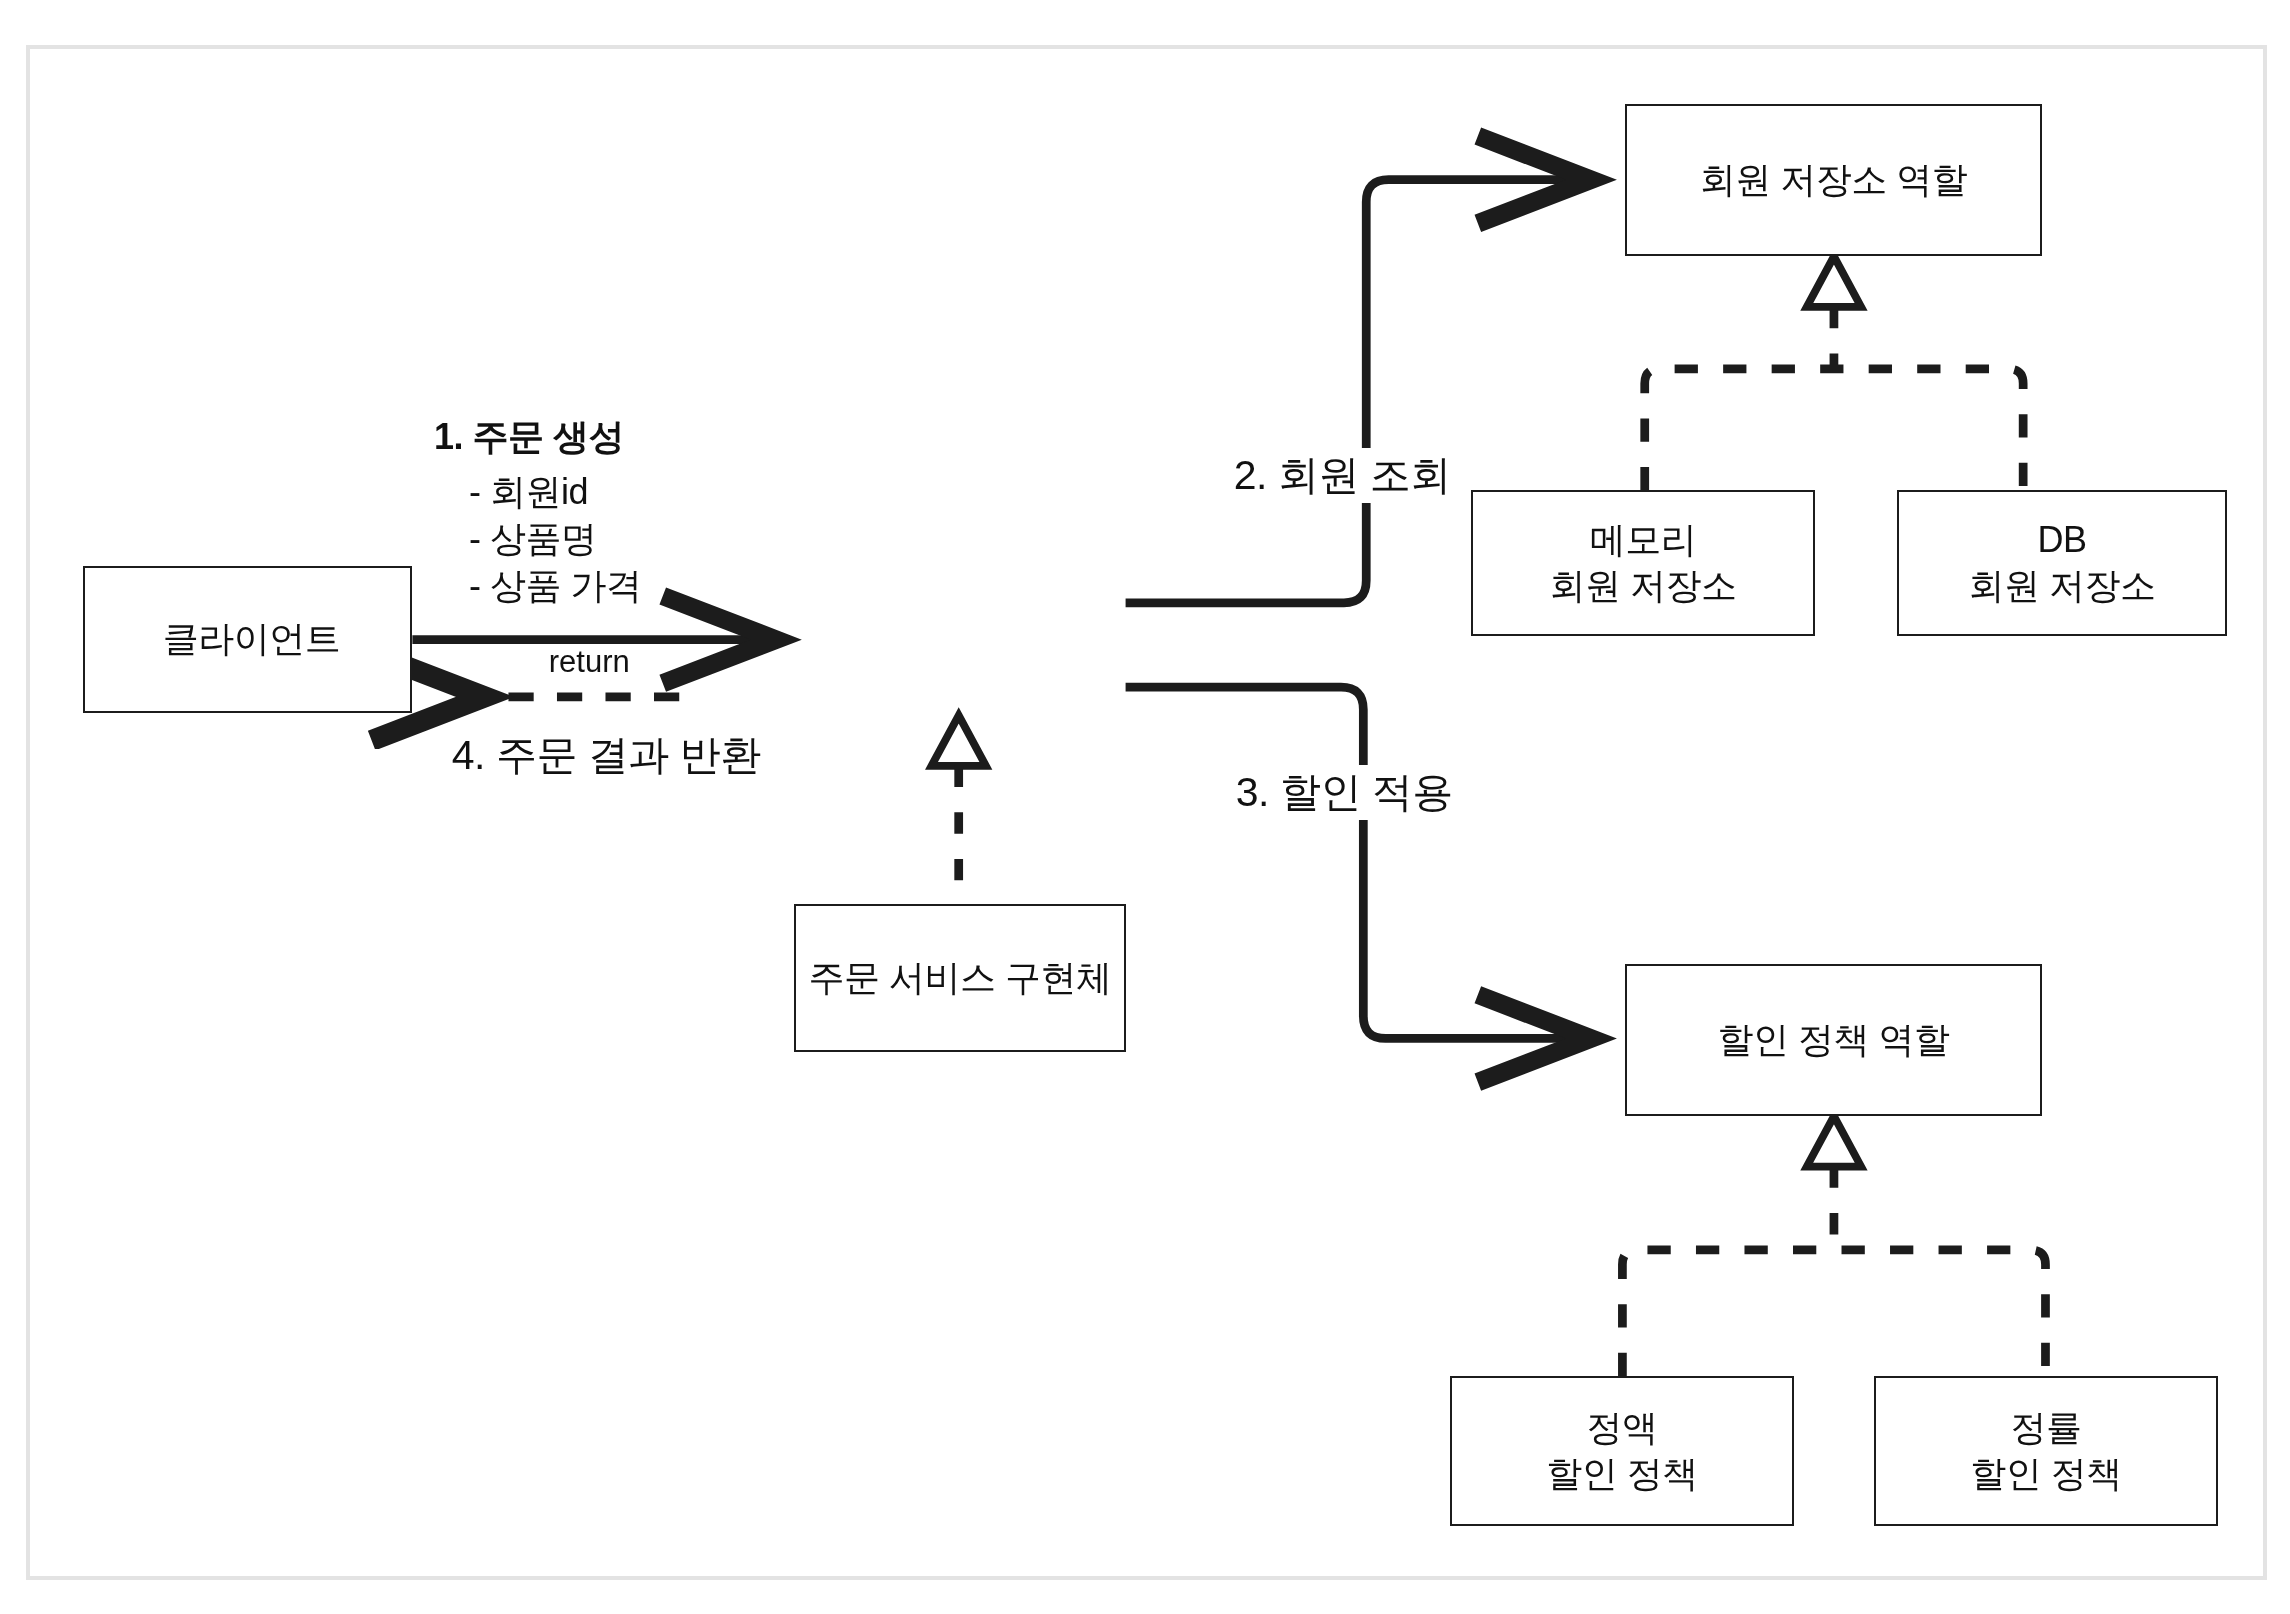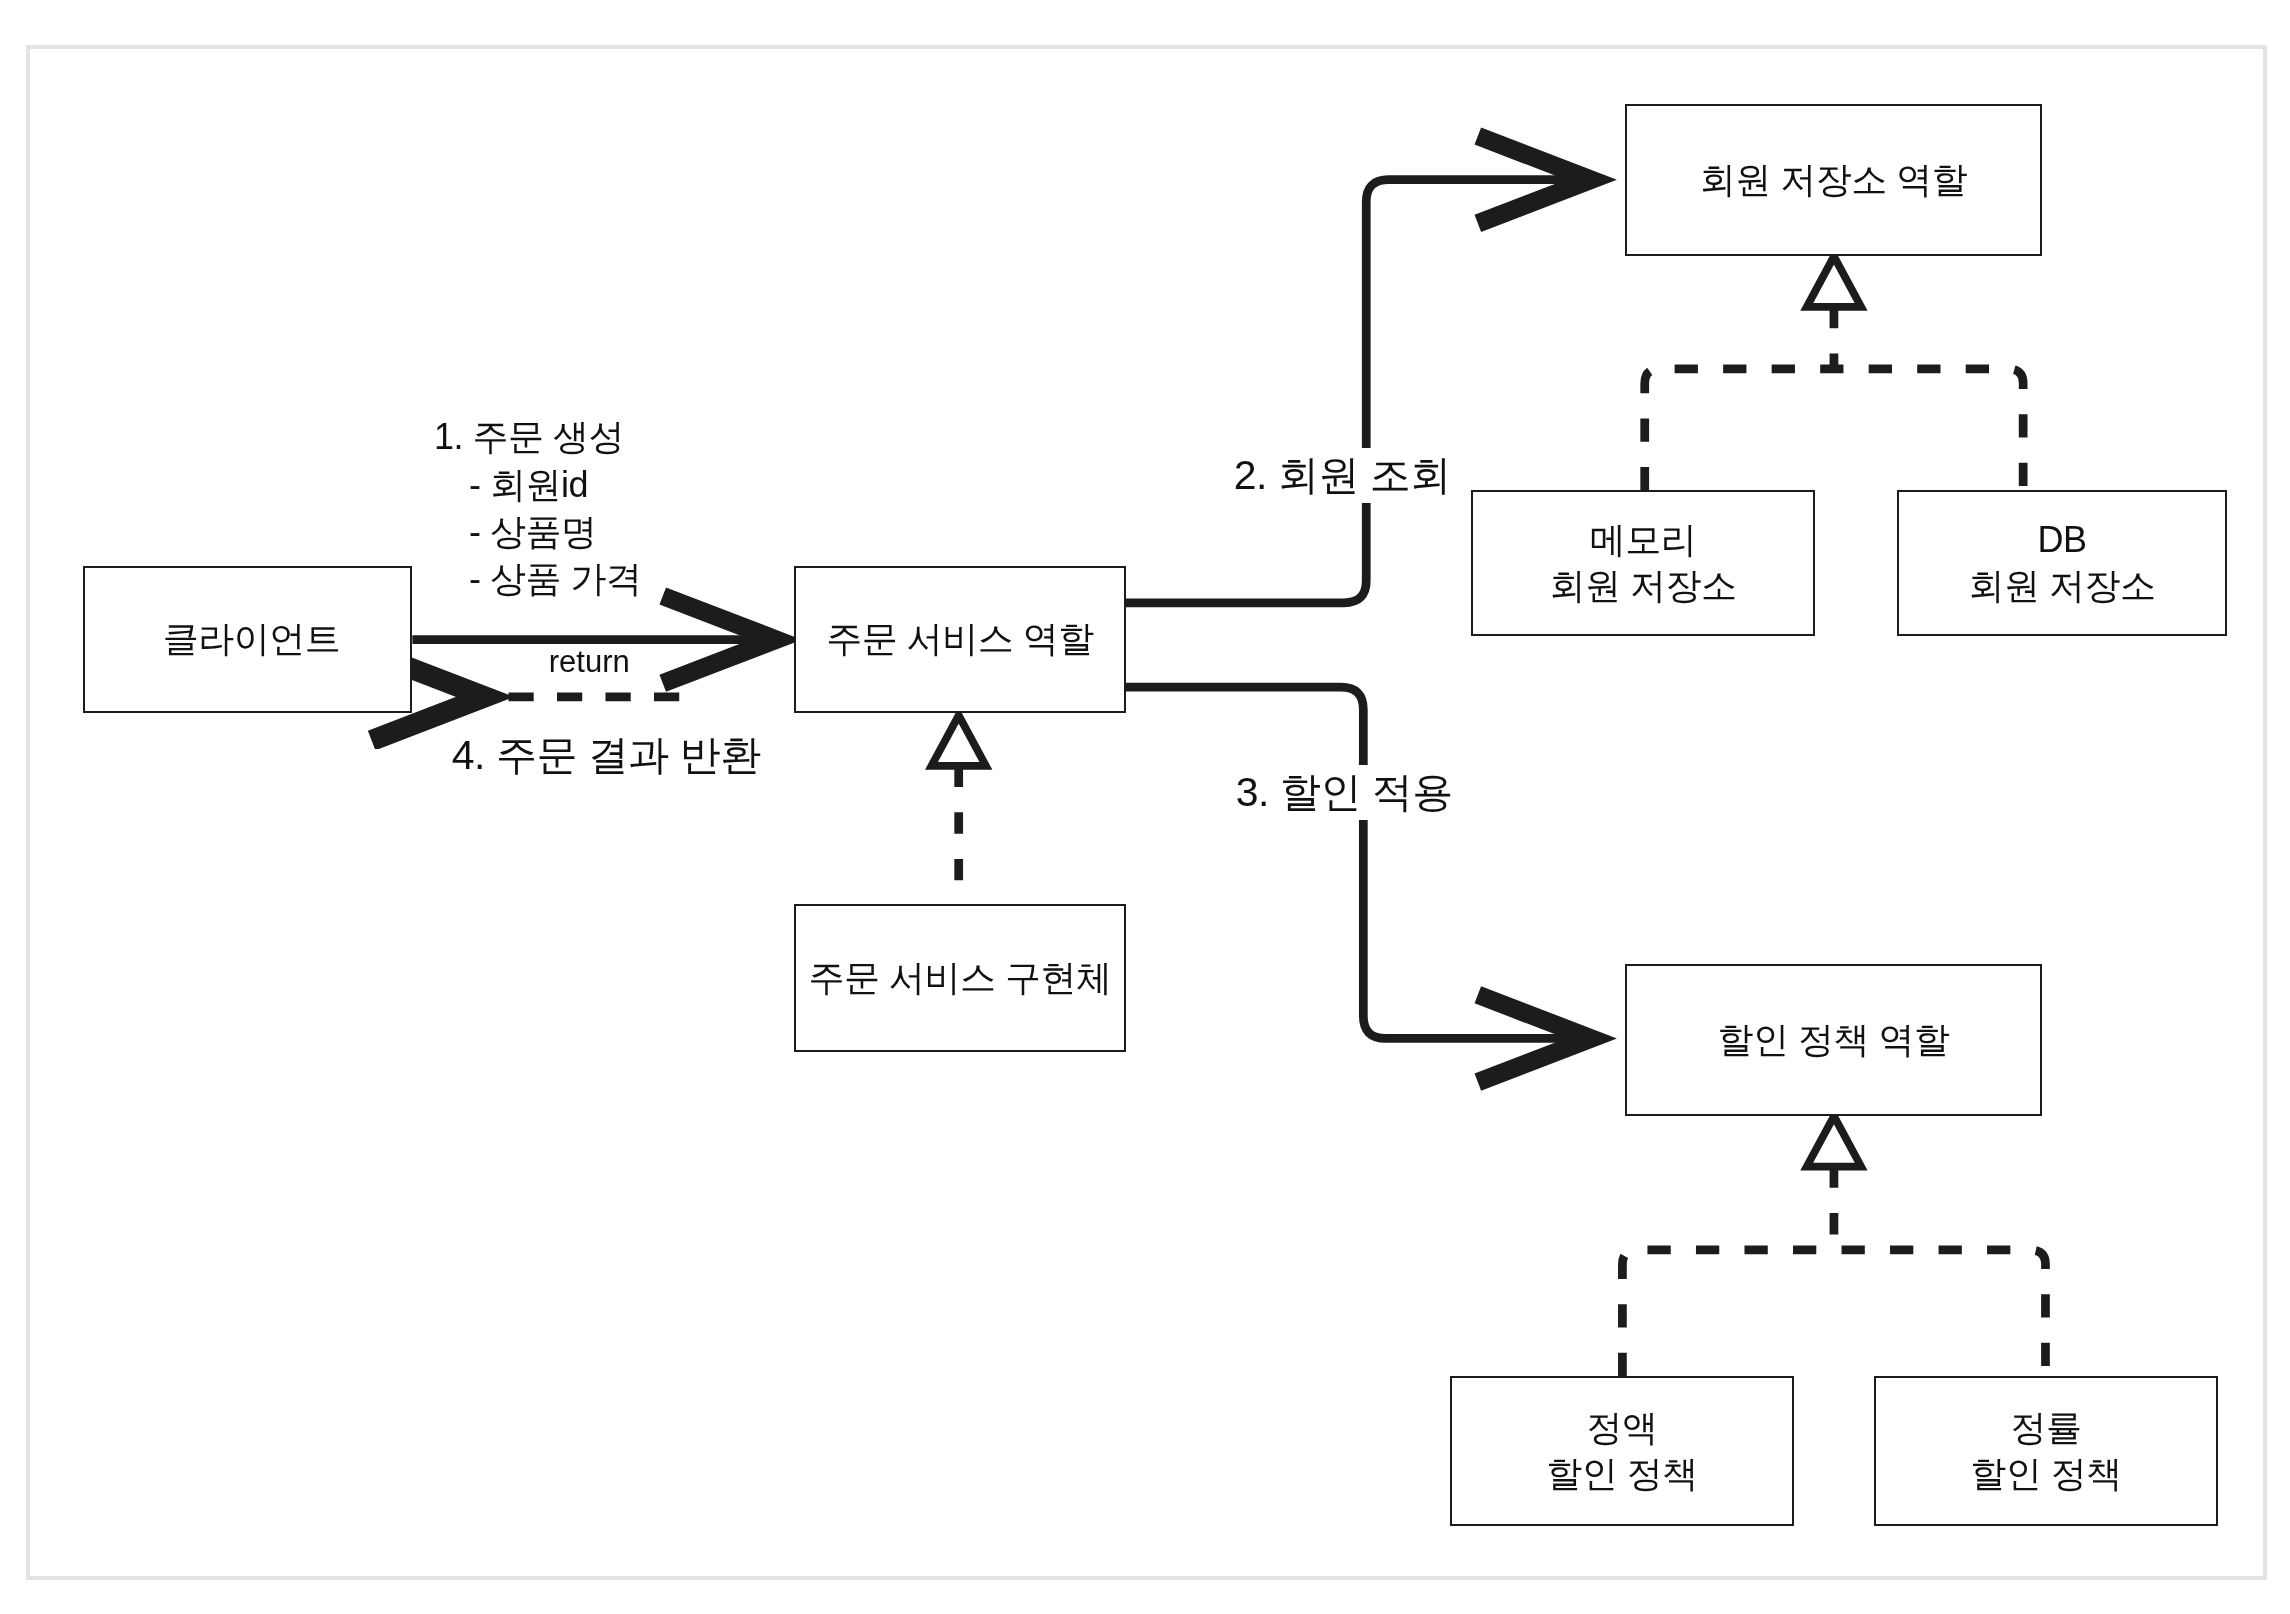--- a/index.html
+++ b/index.html
@@ -75,25 +75,25 @@
   
   #order-create-note {
     position: absolute;
     left: 434px;
     top: 413px;
     z-index: 8;
     color: #111111;
     white-space: nowrap;
   }
   #order-create-note .note-title {
-    font-weight: normal;
+    font-weight: bold;
     font-size: 36px;
     letter-spacing: -0.5px;
     display: block;
-    margin-bottom: 0;
+    margin-bottom: 7px;
   }
   #order-create-note .note-item {
     display: block;
     font-size: 36px;
     letter-spacing: -0.5px;
     margin-left: 35px;
     line-height: 1.3;
   }
 </style>
 </head>
@@ -148,23 +148,20 @@
       <path d="M 1890,1202 L 1890,1288" fill="none" stroke="#1c1c1c" stroke-width="9" stroke-dasharray="22 26"></path>
       <path d="M 1672,1418 L 1672,1303 Q 1672,1288 1687,1288 L 2093,1288
                Q 2108,1288 2108,1303 L 2108,1418" fill="none" stroke="#1c1c1c" stroke-width="9" stroke-dasharray="24 26"></path>
     </g>
   </svg>
 
   <div class="node" style="left:83px; top:566px; width:329px; height:147px;padding-left:8px;">
     <span class="node-label">클라이언트</span>
   </div>
 
-  <div class="node" style="left:794px; top:566px; width:332px; height:147px;">
-    <span class="node-label">주문 서비스 역할</span>
-  </div>
 
   <div class="node" style="left:794px; top:904px; width:332px; height:148px;">
     <span class="node-label">주문 서비스 구현체</span>
   </div>
 
   <div class="node" style="left:1625px; top:104px; width:417px; height:152px;">
     <span class="node-label">회원 저장소 역할</span>
   </div>
 
   <div class="node" style="left:1471px; top:490px; width:344px; height:146px;">

